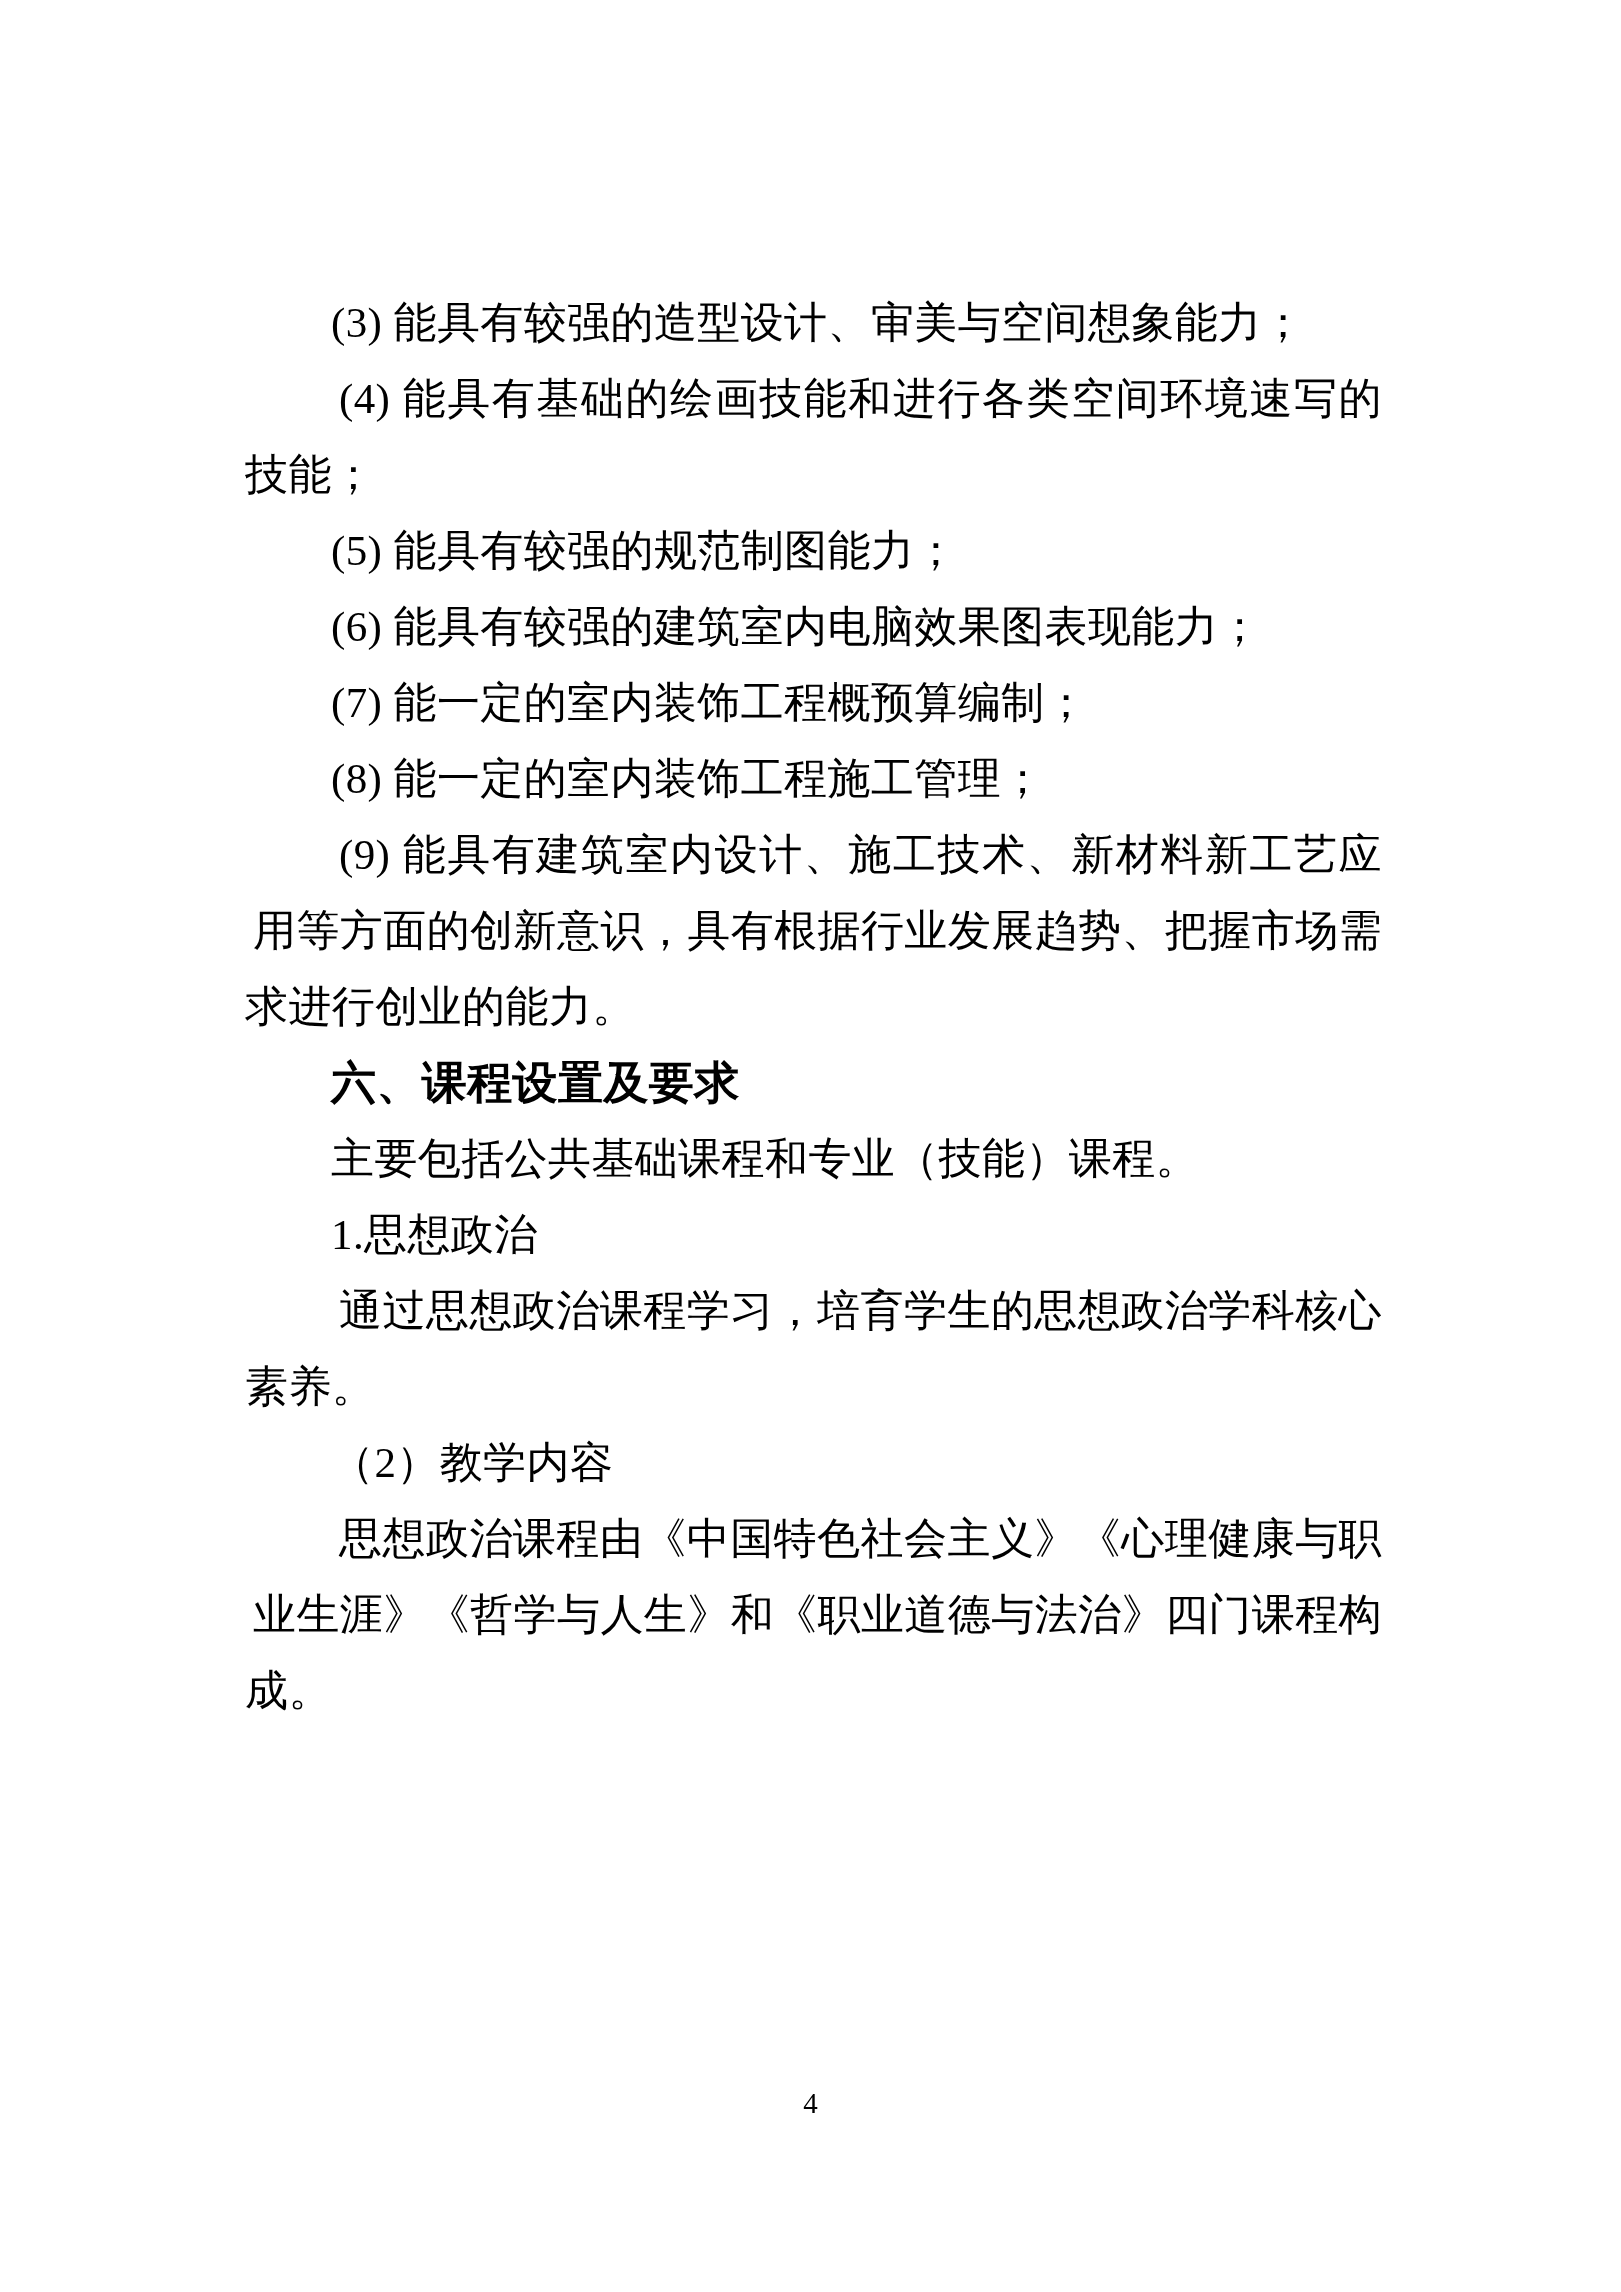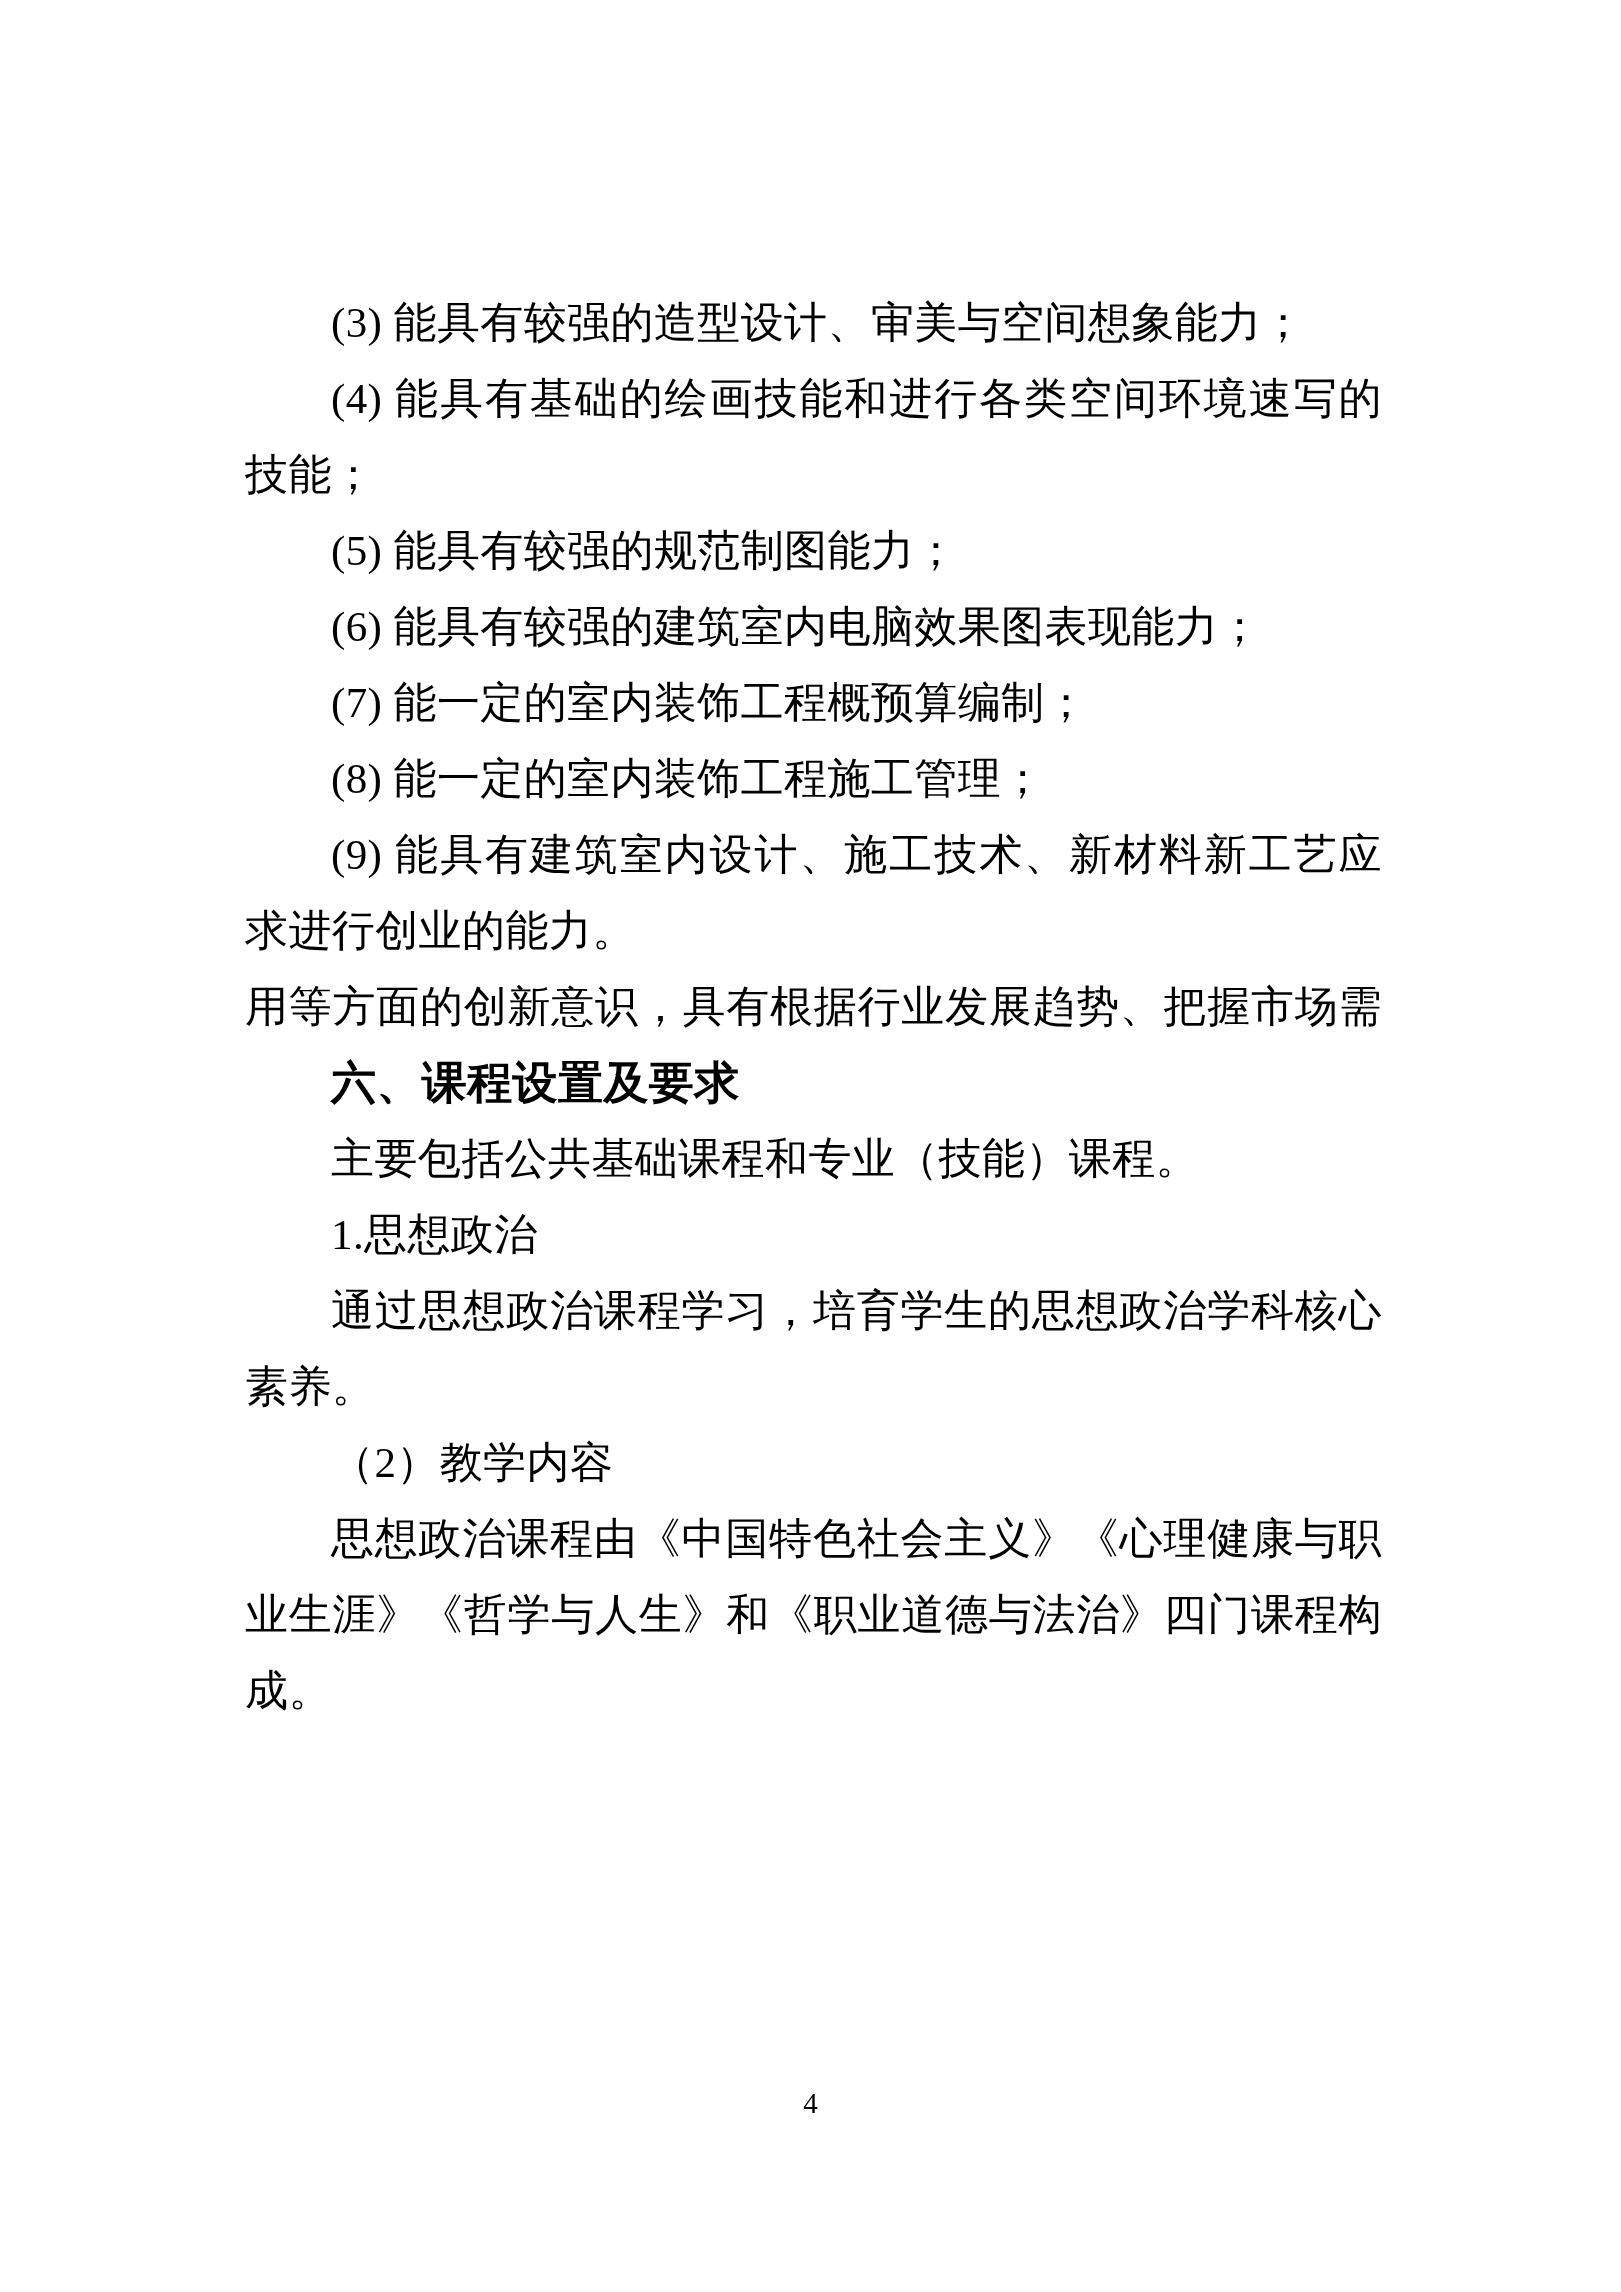--- a/index.html
+++ b/index.html
@@ -16,21 +16,21 @@
     position: absolute;
     left: 245px;
     top: 285px;
     width: 1137px;
     font-size: 43px;
     line-height: 76px;
     letter-spacing: 0.4px;
   }
   .line { text-align: left; }
   .indent { padding-left: 86px; }
-  .full { text-align: justify; text-align-last: justify; }
+  .full { text-align: justify; text-align-last: justify; margin-left: 8px; }
   .heading-hei {
     font-family: Liberation Sans, sans-serif;
     font-weight: bold;
     font-size: 45px;
   }
   .heading-kai { font-weight: 500; }
   .heading-bold-serif { font-weight: normal; }
   .footer {
     position: absolute;
     top: 2084px;
@@ -48,22 +48,22 @@
 <div class="page">
   <div class="text-block">
     <div class="line indent">(3) 能具有较强的造型设计、审美与空间想象能力；</div>
     <div class="line indent full">(4) 能具有基础的绘画技能和进行各类空间环境速写的</div>
     <div class="line">技能；</div>
     <div class="line indent">(5) 能具有较强的规范制图能力；</div>
     <div class="line indent">(6) 能具有较强的建筑室内电脑效果图表现能力；</div>
     <div class="line indent">(7) 能一定的室内装饰工程概预算编制；</div>
     <div class="line indent">(8) 能一定的室内装饰工程施工管理；</div>
     <div class="line indent full">(9) 能具有建筑室内设计、施工技术、新材料新工艺应</div>
+    <div class="line full">用等方面的创新意识，具有根据行业发展趋势、把握市场需</div>
     <div class="line">求进行创业的能力。</div>
-    <div class="line full">用等方面的创新意识，具有根据行业发展趋势、把握市场需</div>
     <div class="line indent heading-hei">六、课程设置及要求</div>
     <div class="line indent">主要包括公共基础课程和专业（技能）课程。</div>
     <div class="line indent heading-bold-serif">1.思想政治</div>
     <div class="line indent full">通过思想政治课程学习，培育学生的思想政治学科核心</div>
     <div class="line">素养。</div>
     <div class="line indent">（2）教学内容</div>
     <div class="line indent full">思想政治课程由《中国特色社会主义》《心理健康与职</div>
     <div class="line full">业生涯》《哲学与人生》和《职业道德与法治》四门课程构</div>
     <div class="line">成。</div>
   </div>

